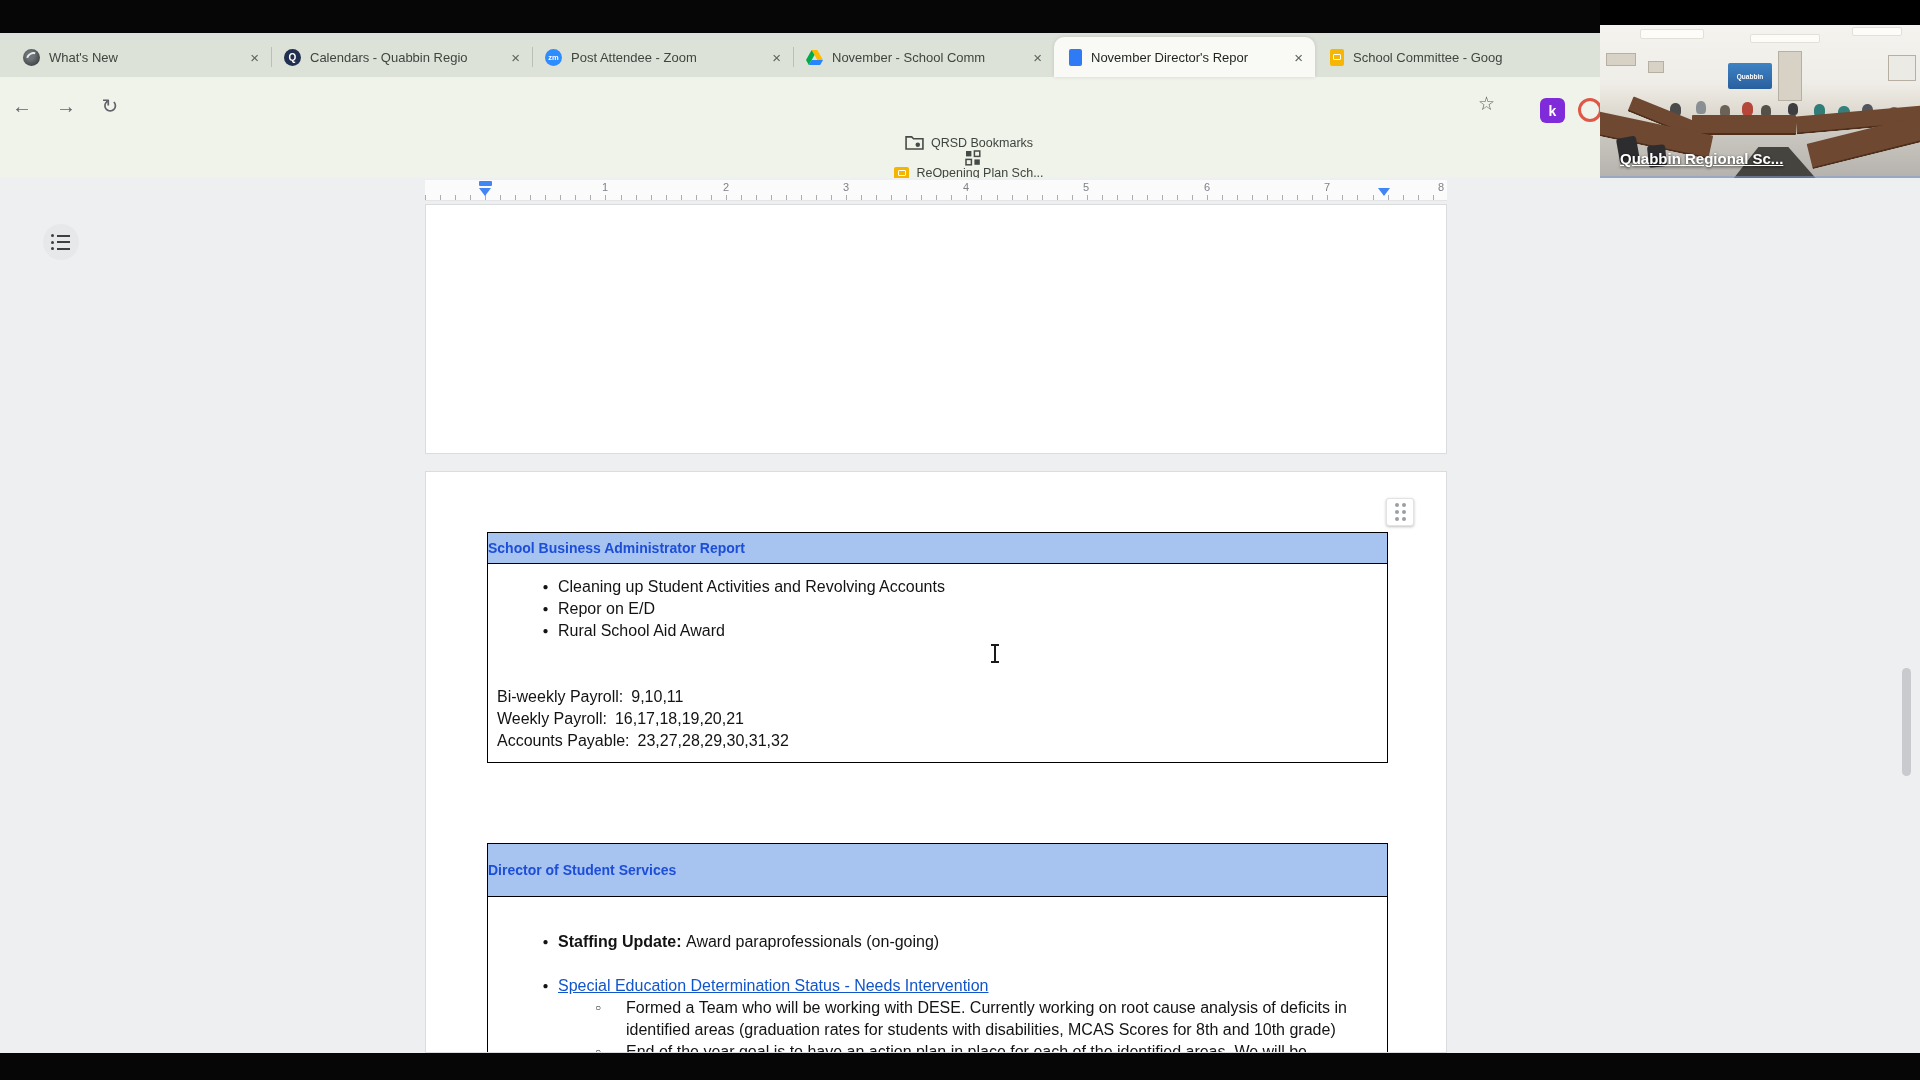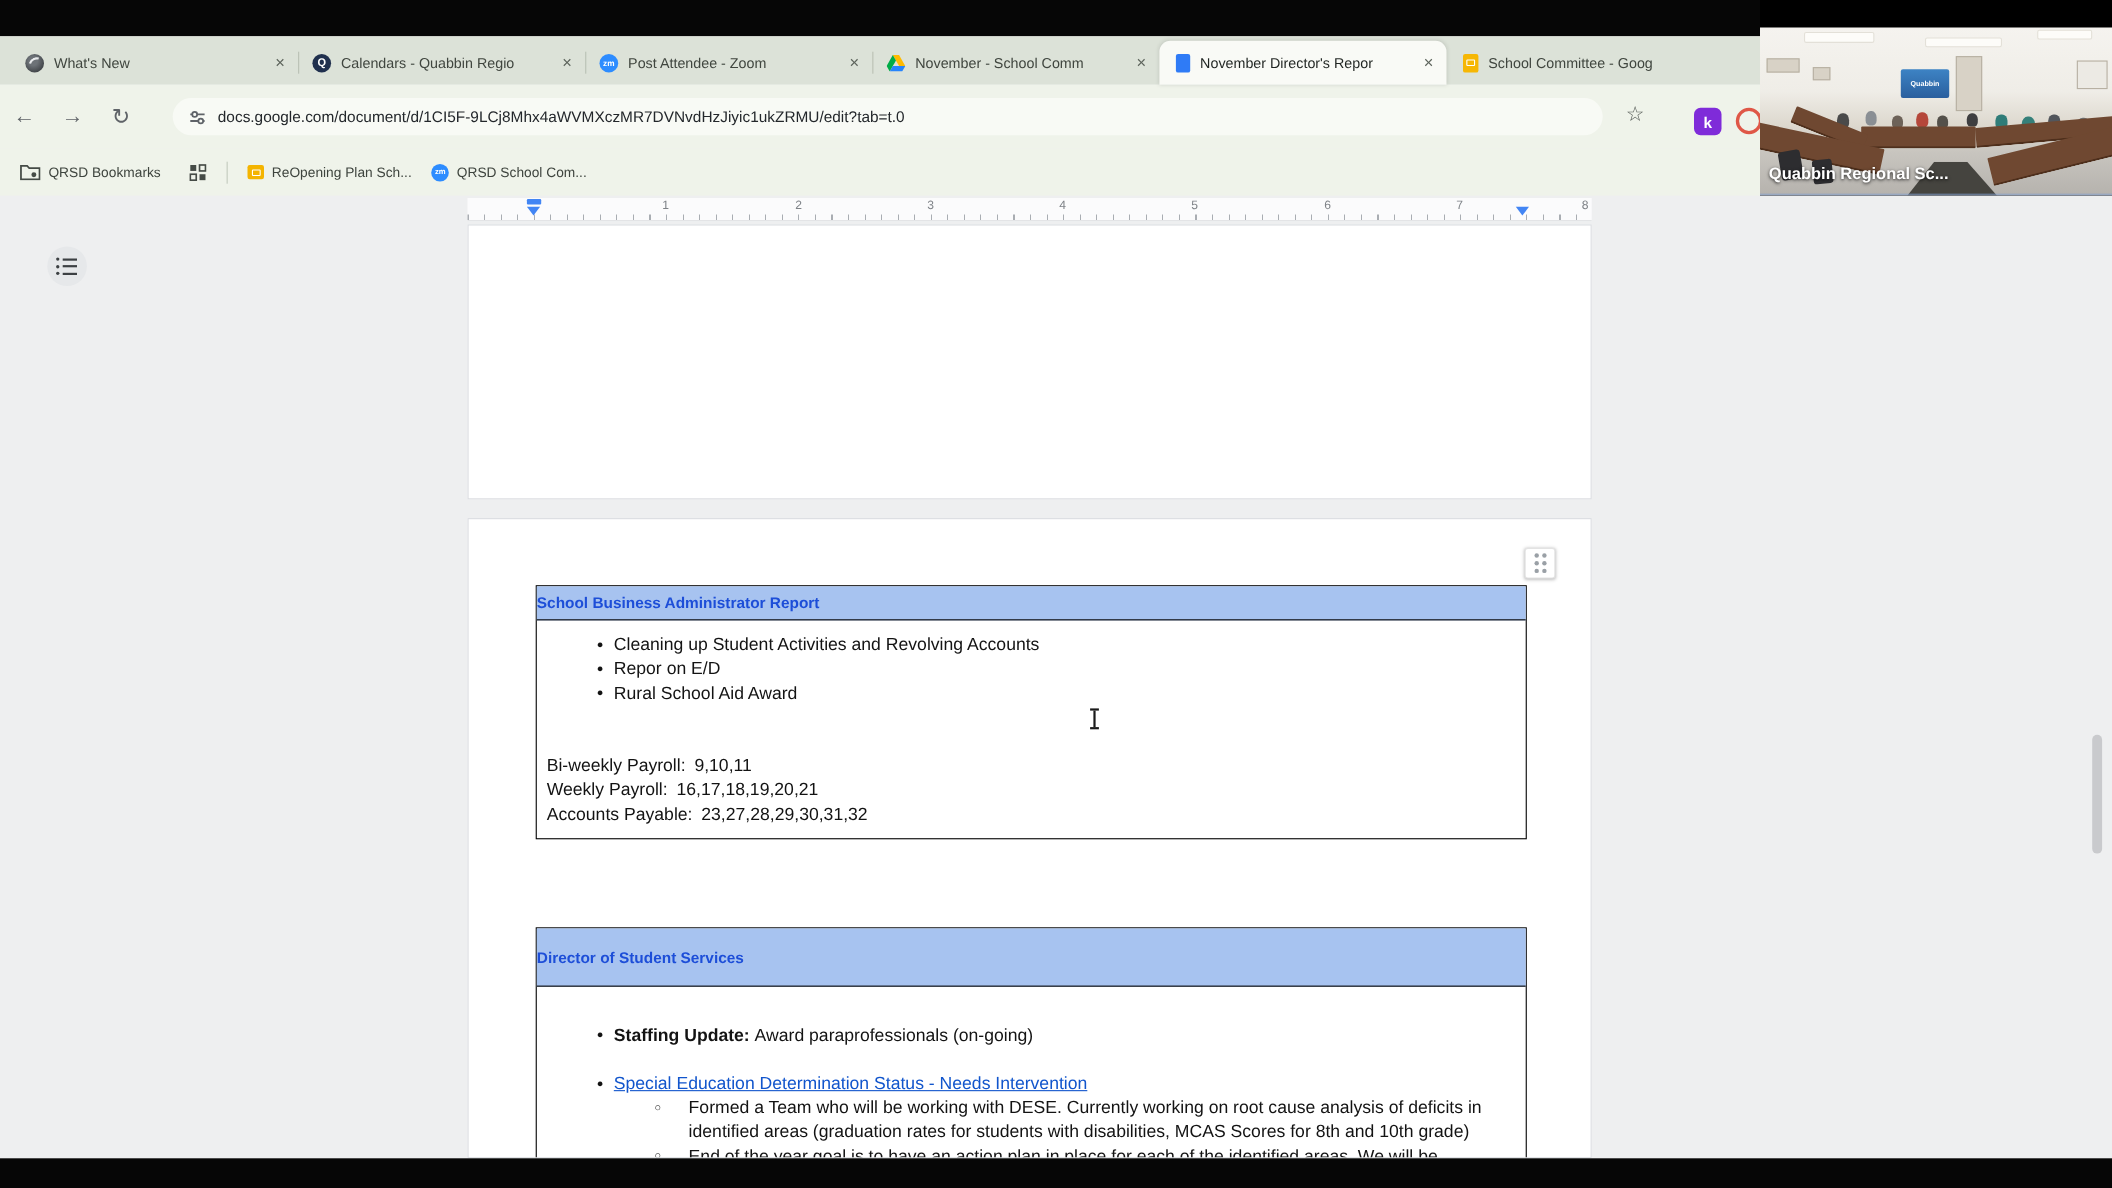--- a/index.html
+++ b/index.html
@@ -46,21 +46,21 @@
               background:#f8faf5; display:flex; align-items:center; }
   .url-text { font-size:14px; color:#23272b; margin-left:10px; white-space:nowrap; overflow:hidden; }
   .star { position:absolute; left:1478px; top:15px; font-size:19px; color:#565b57; }
   .ext-k { position:absolute; left:1540px; top:98px; width:25px; height:25px; border-radius:6px;
            background:#7f2bd9; color:#fff; font-weight:bold; font-size:14px;
            display:flex; align-items:center; justify-content:center; }
   .ext-orange { position:absolute; left:1578px; top:98px; width:24px; height:24px; border-radius:50%;
            border:3px solid #df5747; }
 
   .bookmarks { left:0; top:135px; width:1920px; height:43px; background:#eff3ea;
-               display:flex; align-items:center; font-size:12.5px; color:#3e443e; }
+               display:flex; align-items:center; font-size:12.5px; color:#3e443e;flex-direction:column; }
   .bm-item { display:flex; align-items:center; gap:7px; margin-left:18px; }
   .bm-sep { width:1px; height:20px; background:#c2c9bd; margin-left:18px; }
   .bm-yellow { width:15px; height:13px; background:#f4b400; border-radius:2px;
                display:flex; align-items:center; justify-content:center; }
   .bm-yellow i { width:8px; height:6px; border:1.5px solid #fff; display:block; border-radius:1px; }
   .bm-zm { width:16px; height:16px; border-radius:50%; background:#2d8cff; color:#fff;
            font-size:7px; font-weight:bold; display:flex; align-items:center; justify-content:center; }
 
   
   .doc-area { left:0; top:178px; width:1920px; height:875px; background:#eeeff0; }
@@ -174,31 +174,20 @@
           <i></i>
         </span>
       <span class="tab-label">School Committee - Goog</span>
     </div>
   </div>
 
   <div class="abs toolbar">
     <span class="nav-ic">←</span>
     <span class="nav-ic">→</span>
     <span class="nav-ic">↻</span>
-    <div class="url-pill">
-      <span style="margin-left:14px; display:flex;">
-        <svg width="17" height="17" viewBox="0 0 17 17">
-          <line x1="2" y1="6" x2="15" y2="6" stroke="#5f6368" stroke-width="1.6"></line>
-          <circle cx="6" cy="6" r="2.2" fill="#f8faf5" stroke="#5f6368" stroke-width="1.6"></circle>
-          <line x1="2" y1="12" x2="15" y2="12" stroke="#5f6368" stroke-width="1.6"></line>
-          <circle cx="11.5" cy="12" r="2.2" fill="#f8faf5" stroke="#5f6368" stroke-width="1.6"></circle>
-        </svg>
-      </span>
-      <span class="url-text">docs.google.com/document/d/1CI5F-9LCj8Mhx4aWVMXczMR7DVNvdHzJiyic1ukZRMU/edit?tab=t.0</span>
-    </div>
     <span class="abs star">☆</span>
   </div>
   <div class="abs ext-k">k</div>
   <div class="abs ext-orange"></div>
 
   <div class="abs bookmarks">
     <div class="bm-item">
       <span style="display:flex;">
         <svg width="19" height="15" viewBox="0 0 20 16">
           <path d="M1 2h6l2 2h10v11H1z" fill="none" stroke="#454b46" stroke-width="1.7"></path>
@@ -358,19 +347,19 @@
       <div class="abs person" style="left:288px;top:82px;width:12px;height:14px;background:#6e7377;"></div>
 
       <div class="abs tbl" style="left:92px;top:90px;width:104px;height:20px;"></div>
       <div class="abs tbl" style="left:28px;top:84px;width:70px;height:16px;transform:rotate(22deg);"></div>
       <div class="abs tbl" style="left:-8px;top:98px;width:120px;height:24px;transform:rotate(12deg);"></div>
       <div class="abs tbl" style="left:196px;top:86px;width:126px;height:18px;transform:rotate(-5deg);"></div>
       <div class="abs tbl" style="left:208px;top:104px;width:120px;height:26px;transform:rotate(-14deg);"></div>
       <div class="abs chair" style="left:18px;top:112px;width:20px;height:26px;transform:rotate(-10deg);"></div>
       <div class="abs chair" style="left:48px;top:120px;width:18px;height:22px;transform:rotate(-6deg);"></div>
       <div class="abs mat" style="left:104px;top:122px;width:136px;height:31px;"></div>
-      <div class="abs vcaption" style="left:8px;top:125px;">Quabbin Regional Sc...</div>
+      <div class="abs vcaption" style="left:20px;top:125px;text-decoration:underline;">Quabbin Regional Sc...</div>
       <div class="abs vstrip" style="left:0;top:151px;width:320px;height:2px;"></div>
     </div>
   </div>
 
   <div class="abs bottom-bar"></div>
 </div>
 
 </body></html>

